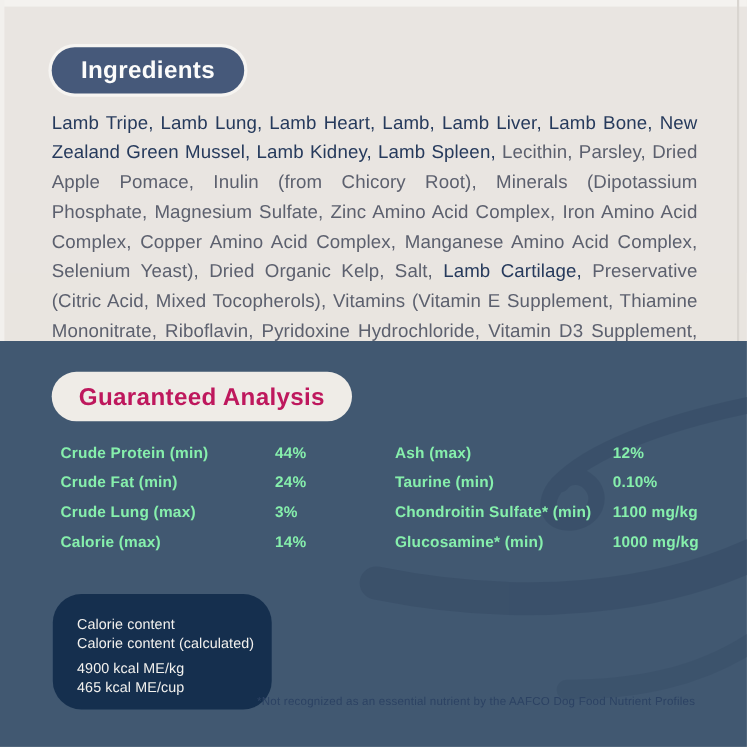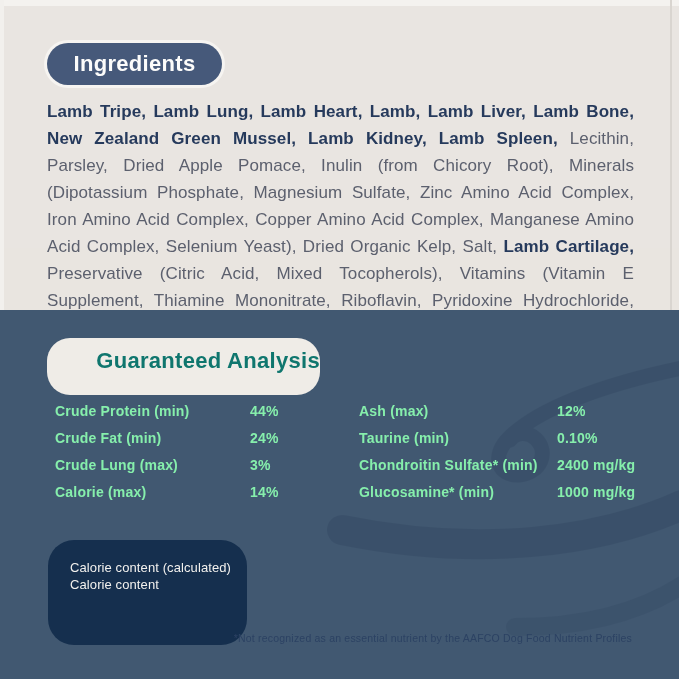--- a/index.html
+++ b/index.html
@@ -53,48 +53,48 @@
     position: absolute;
     left: 47px; top: 98px;
     width: 587px;
     font-size: 17px;
     line-height: 27px;
     text-align: justify;
     color: #5c606e;
     letter-spacing: 0.1px;
   }
   .ingredients-text .seg-bold {
-    font-weight: bold;
+    font-weight: normal;
     color: #263a5c;
   }
 
   
   .bottom-section {
     position: absolute;
     left: 0; top: 310px;
     width: 679px; height: 369px;
     background: #415871;
     overflow: hidden;
   }
   .swoosh-svg {
     position: absolute;
     left: 300px; top: 20px;
     width: 379px; height: 349px;
     pointer-events: none;
   }
   .ga-badge {
     position: absolute;
     left: 47px; top: 28px;
-    width: 273px; height: 57px;
+    width: 273px; height: 45px;
     background: #efece7;
     border-radius: 23px;
-    color: #0f766e;
+    color: #be185d;
     font-size: 22px;
     font-weight: bold;
-    text-align: right;
+    text-align: center;
     line-height: 45px;
     letter-spacing: 0.3px;
   }
   .analysis-col {
     position: absolute;
     display: grid;
     row-gap: 0;
     color: #86efac;
     font-size: 14px;
     font-weight: bold;
@@ -168,28 +168,32 @@
       <span class="analysis-label">Calorie (max)</span>
       <span class="analysis-value">14%</span>
     </div>
 
     <div class="analysis-col right">
       <span class="analysis-label">Ash (max)</span>
       <span class="analysis-value">12%</span>
       <span class="analysis-label">Taurine (min)</span>
       <span class="analysis-value">0.10%</span>
       <span class="analysis-label">Chondroitin Sulfate* (min)</span>
-      <span class="analysis-value">2400 mg/kg</span>
+      <span class="analysis-value">1100 mg/kg</span>
       <span class="analysis-label">Glucosamine* (min)</span>
       <span class="analysis-value">1000 mg/kg</span>
     </div>
 
     <div class="calorie-box">
       <div class="calorie-group1">
+        <div>Calorie content</div>
         <div>Calorie content (calculated)</div>
-        <div>Calorie content</div>
+      </div>
+      <div class="calorie-group2">
+        <div>4900 kcal ME/kg</div>
+        <div>465 kcal ME/cup</div>
       </div>
     </div>
 
     <div class="footnote">*Not recognized as an essential nutrient by the AAFCO Dog Food Nutrient Profiles</div>
   </div>
 
 </div>
 
 </body></html>

